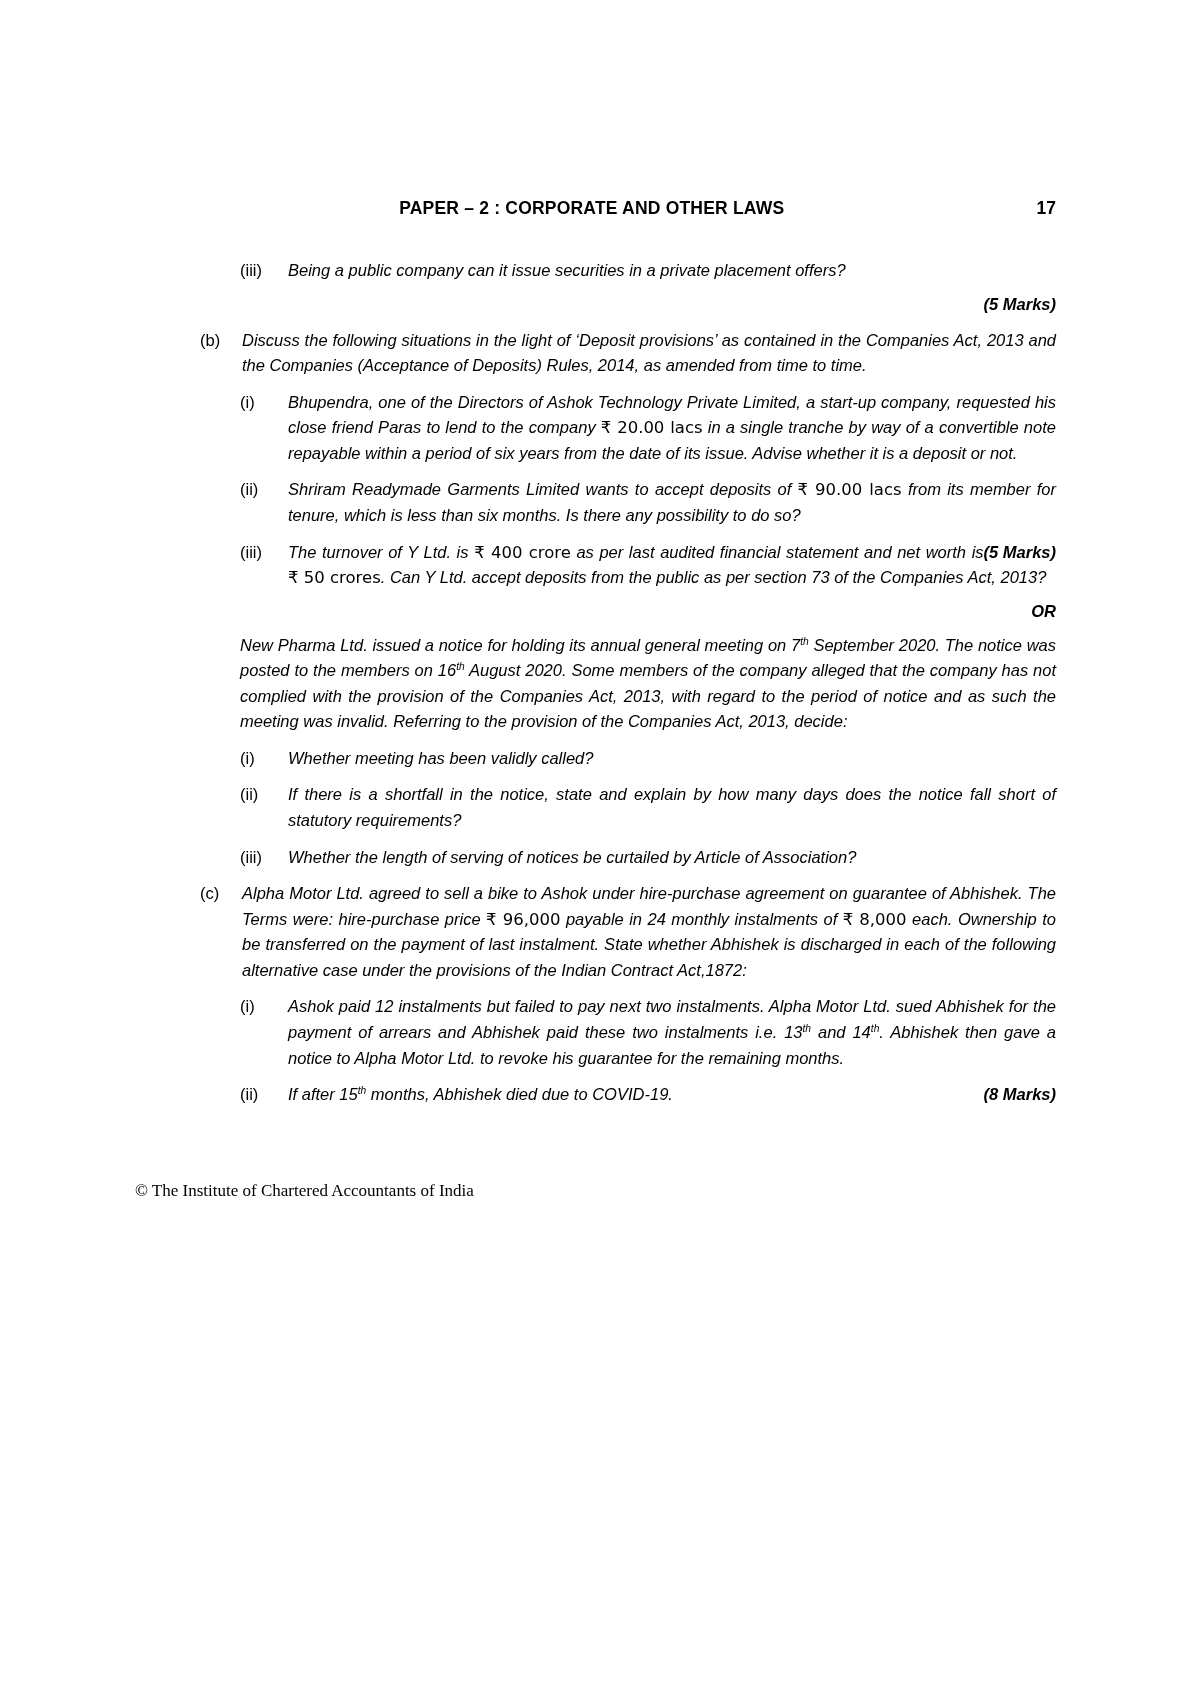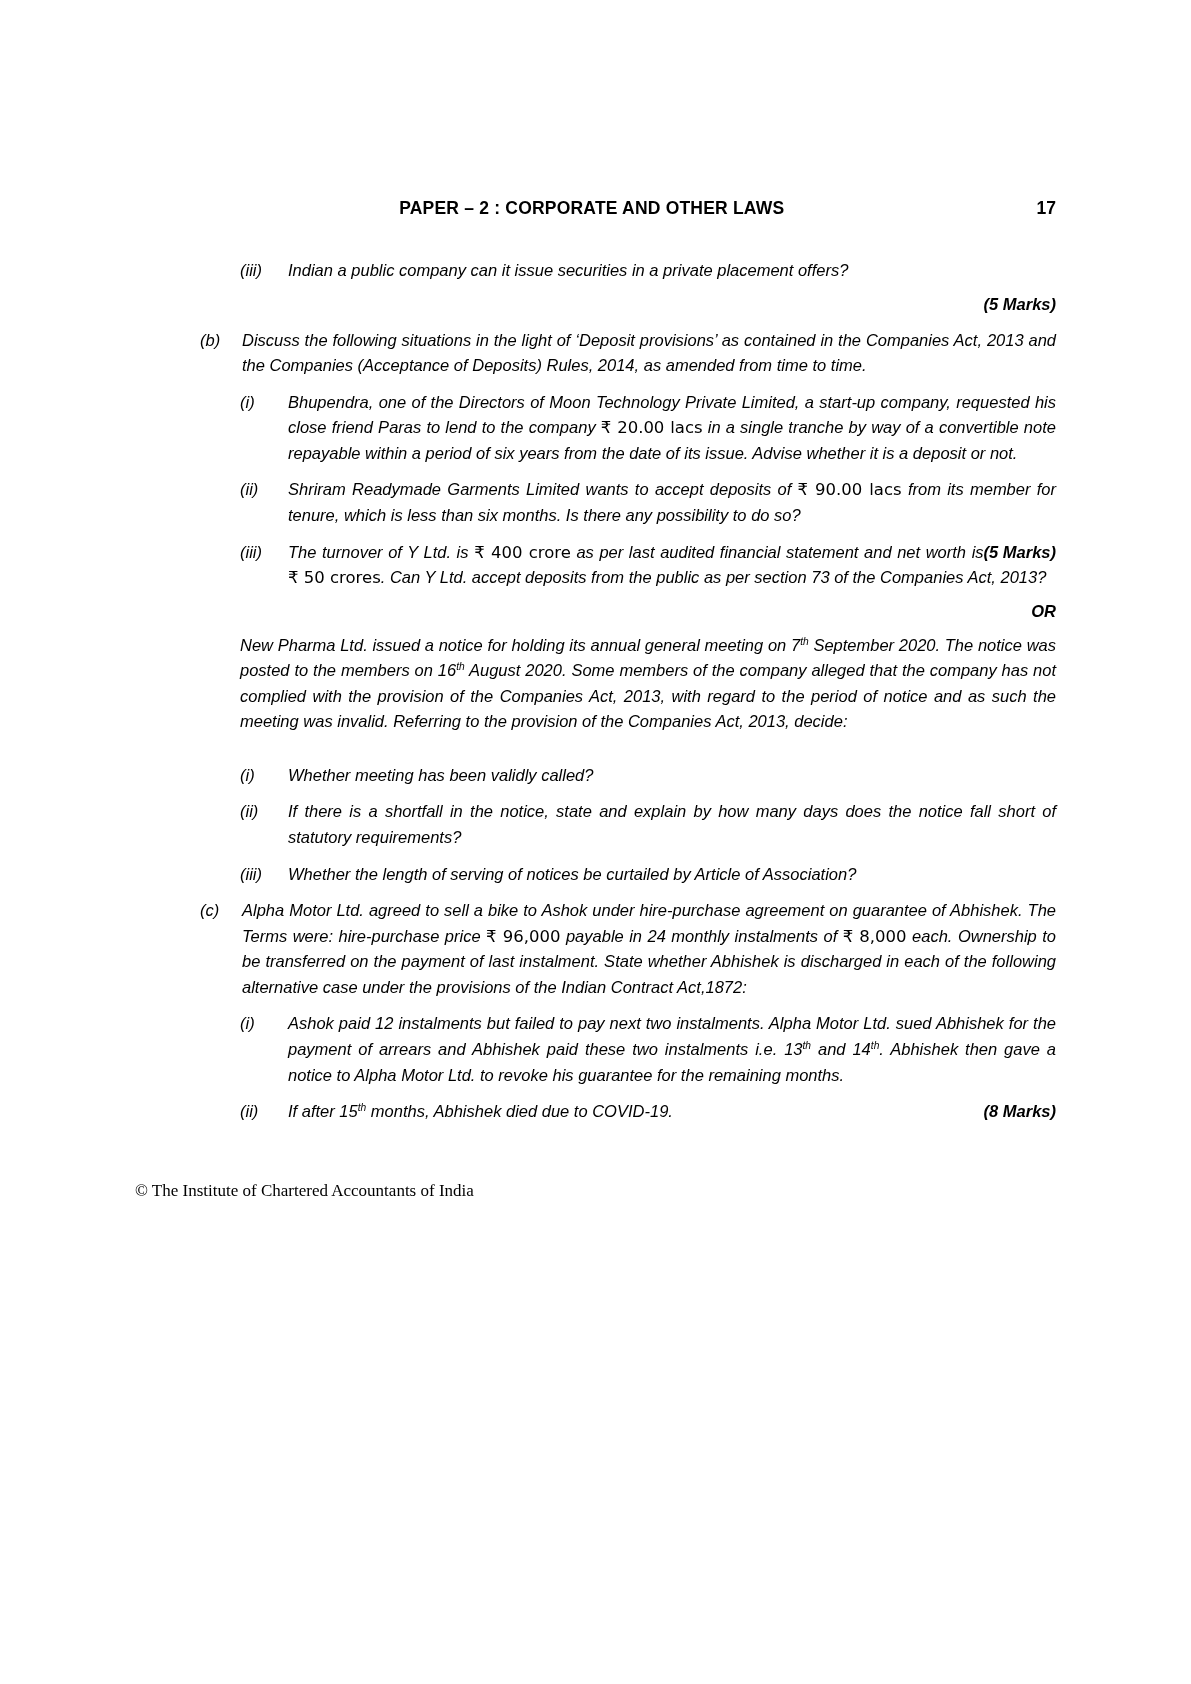--- a/index.html
+++ b/index.html
@@ -47,21 +47,20 @@
     top: 258px;
     left: 135px;
     width: 921px;
   }
   .blk {
     display: flex;
     margin-bottom: 11px;
   }
   .lbl {
     flex: 0 0 auto;
-    font-style: italic;
     font-size: 16.5px;
     line-height: 1.55;
   }
   .lbl.w-b {
     width: 42px;
   }
   .lbl.w-rom {
     width: 48px;
   }
   .txt {
@@ -97,21 +96,21 @@
     font-style: italic;
     font-size: 16.5px;
     margin: 8px 0 12px 105px;
   }
   .para {
     font-style: italic;
     font-size: 16.5px;
     line-height: 1.55;
     text-align: justify;
     margin-left: 105px;
-    margin-bottom: 28px;
+    margin-bottom: 11px;
   }
   sup {
     font-size: 0.62em;
     vertical-align: super;
   }
   .rupee {
     font-style: normal;
     font-family: "DejaVu Sans", sans-serif;
   }
   .footer {
@@ -131,34 +130,34 @@
 
   <div class="header">
     <div class="header-title">PAPER – 2 : CORPORATE AND OTHER LAWS</div>
     <div class="page-number">17</div>
   </div>
 
   <div class="content">
 
     <div class="blk indent-1">
       <div class="lbl w-rom">(iii)</div>
-      <div class="txt">Indian a public company can it issue securities in a private placement offers?</div>
+      <div class="txt">Being a public company can it issue securities in a private placement offers?</div>
     </div>
     <div class="indent-1" style="margin-bottom:14px;">
       <span class="marks">(5 Marks)</span>
     </div>
 
     <div class="blk indent-0">
       <div class="lbl w-b">(b)</div>
       <div class="txt">Discuss the following situations in the light of ‘Deposit provisions’ as contained in the Companies Act, 2013 and the Companies (Acceptance of Deposits) Rules, 2014, as amended from time to time.</div>
     </div>
 
     <div class="blk indent-1">
       <div class="lbl w-rom">(i)</div>
-      <div class="txt"><span>Bhupendra, one of the Directors of Moon Technology Private Limited, a start-up company, requested his close friend Paras to lend to the company </span><span class="rupee nowrap">₹ 20.00 lacs</span><span> in a single tranche by way of a convertible note repayable within a period of six years from the date of its issue. Advise whether it is a deposit or not.</span></div>
+      <div class="txt"><span>Bhupendra, one of the Directors of Ashok Technology Private Limited, a start-up company, requested his close friend Paras to lend to the company </span><span class="rupee nowrap">₹ 20.00 lacs</span><span> in a single tranche by way of a convertible note repayable within a period of six years from the date of its issue. Advise whether it is a deposit or not.</span></div>
     </div>
 
     <div class="blk indent-1">
       <div class="lbl w-rom">(ii)</div>
       <div class="txt"><span>Shriram Readymade Garments Limited wants to accept deposits of </span><span class="rupee nowrap">₹ 90.00 lacs</span><span> from its member for tenure, which is less than six months. Is there any possibility to do so?</span></div>
     </div>
 
     <div class="blk indent-1">
       <div class="lbl w-rom">(iii)</div>
       <div class="txt"><span class="marks-inline">(5 Marks)</span><span>The turnover of Y Ltd. is </span><span class="rupee nowrap">₹ 400 crore</span><span> as per last audited financial statement and net worth is </span><span class="rupee nowrap">₹ 50 crores</span><span>. Can Y Ltd. accept deposits from the public as per section 73 of the Companies Act, 2013?</span></div>

